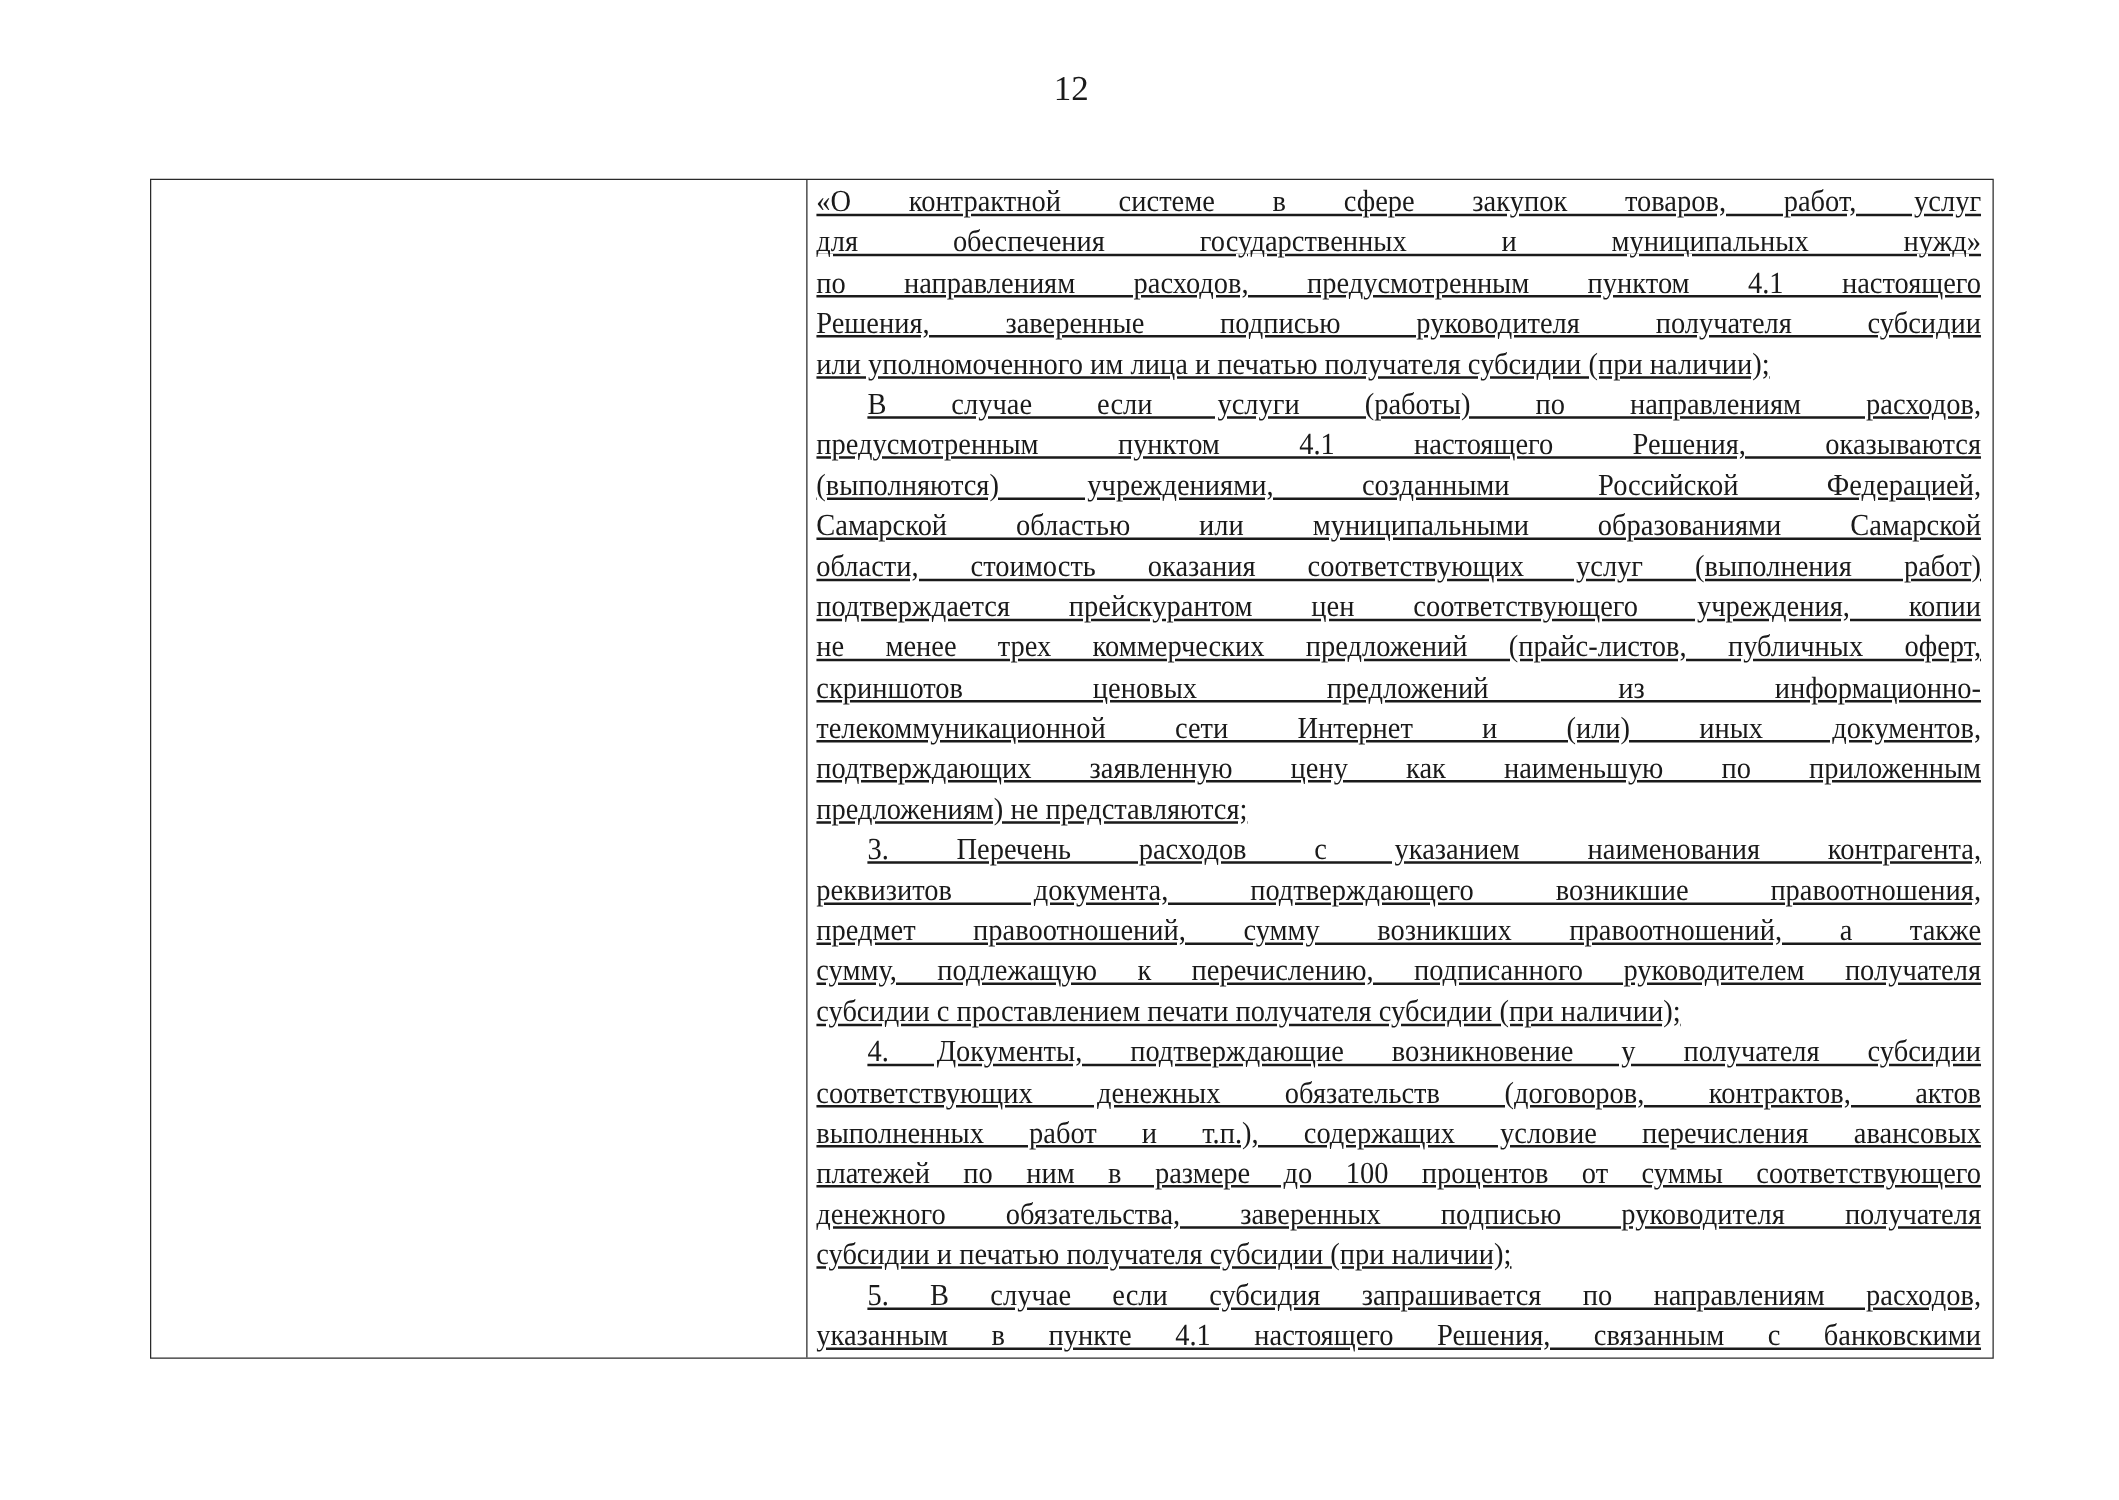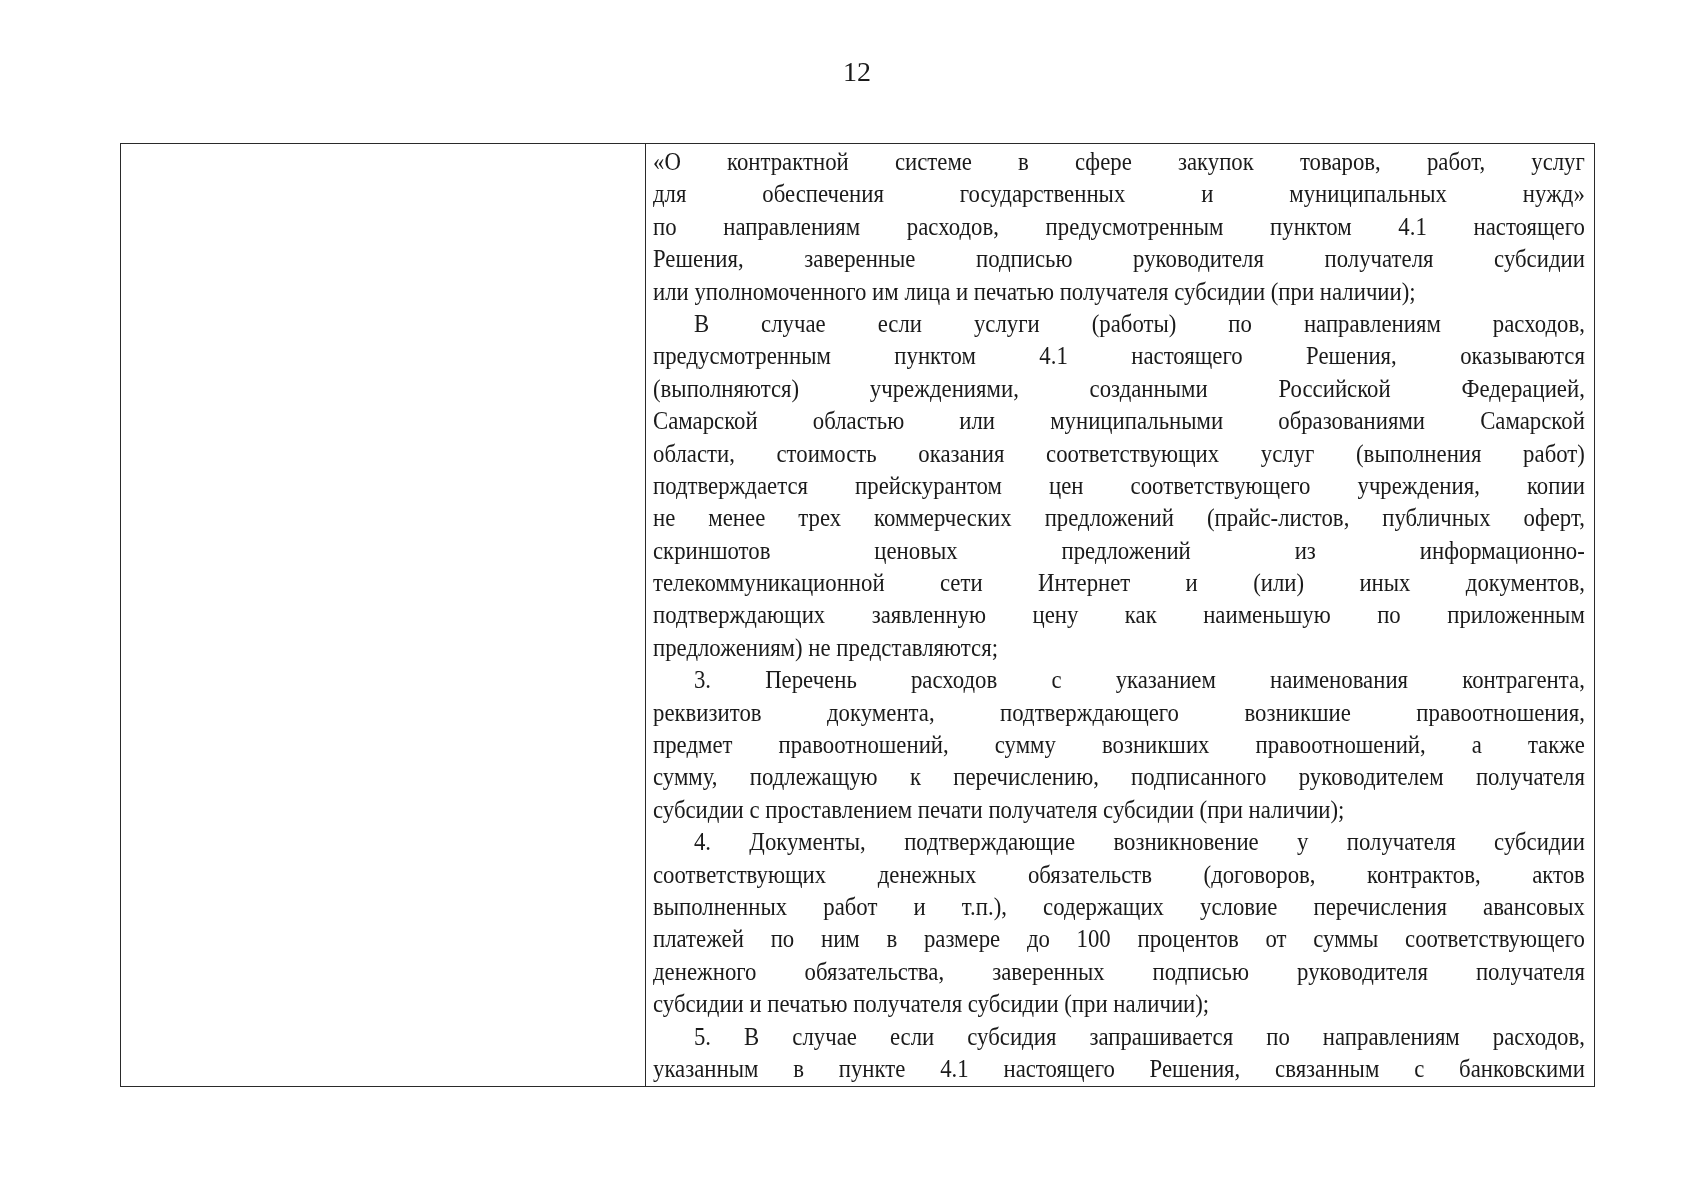--- a/index.html
+++ b/index.html
@@ -15,21 +15,21 @@
   .table {
     position: absolute; left: 120px; top: 143px;
     width: 1475px; height: 944px;
     border: 1.5px solid #2a2a2a; box-sizing: border-box;
   }
   .col-left {
     position: absolute; left: 0; top: 0; bottom: 0; width: 524px;
     border-right: 1.5px solid #2a2a2a;
   }
   .col-right {
-    position: absolute; left: 532px; top: 2px; width: 932px;
+    position: absolute; left: 532px; top: 2px; width: 932px; text-decoration: underline;
   }
   .line {
     font-size: 24.5px; line-height: 32.4px; height: 32.4px;
     white-space: nowrap; overflow: visible;
     text-align: justify; text-align-last: justify;
     transform: scaleX(0.93); transform-origin: left center; width: 1002px;
     letter-spacing: 0;
   }
   .line.last { text-align-last: left; }
   .line.indent { padding-left: 44px; box-sizing: border-box; }

